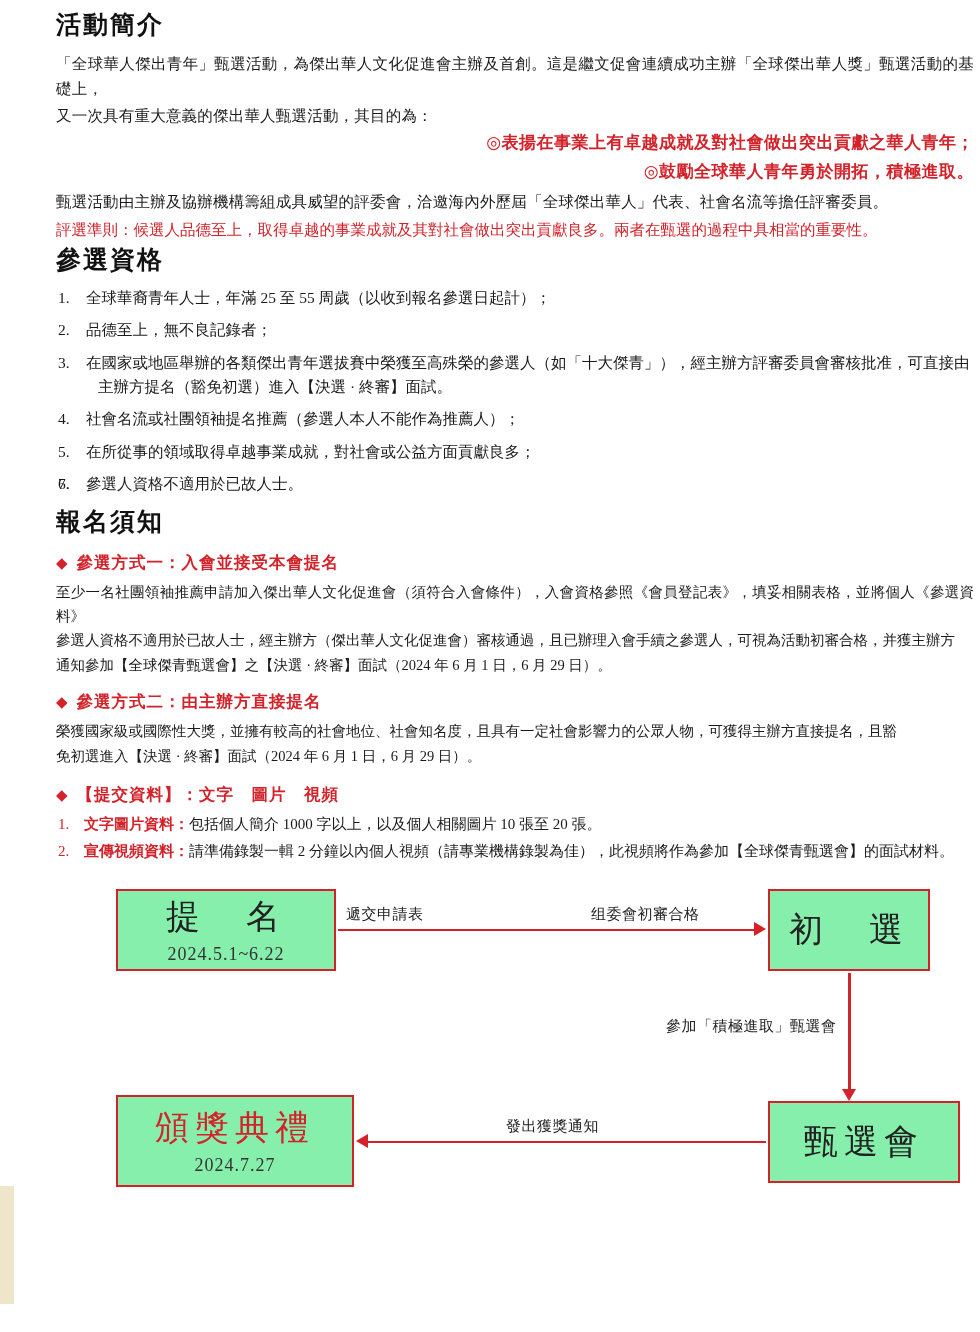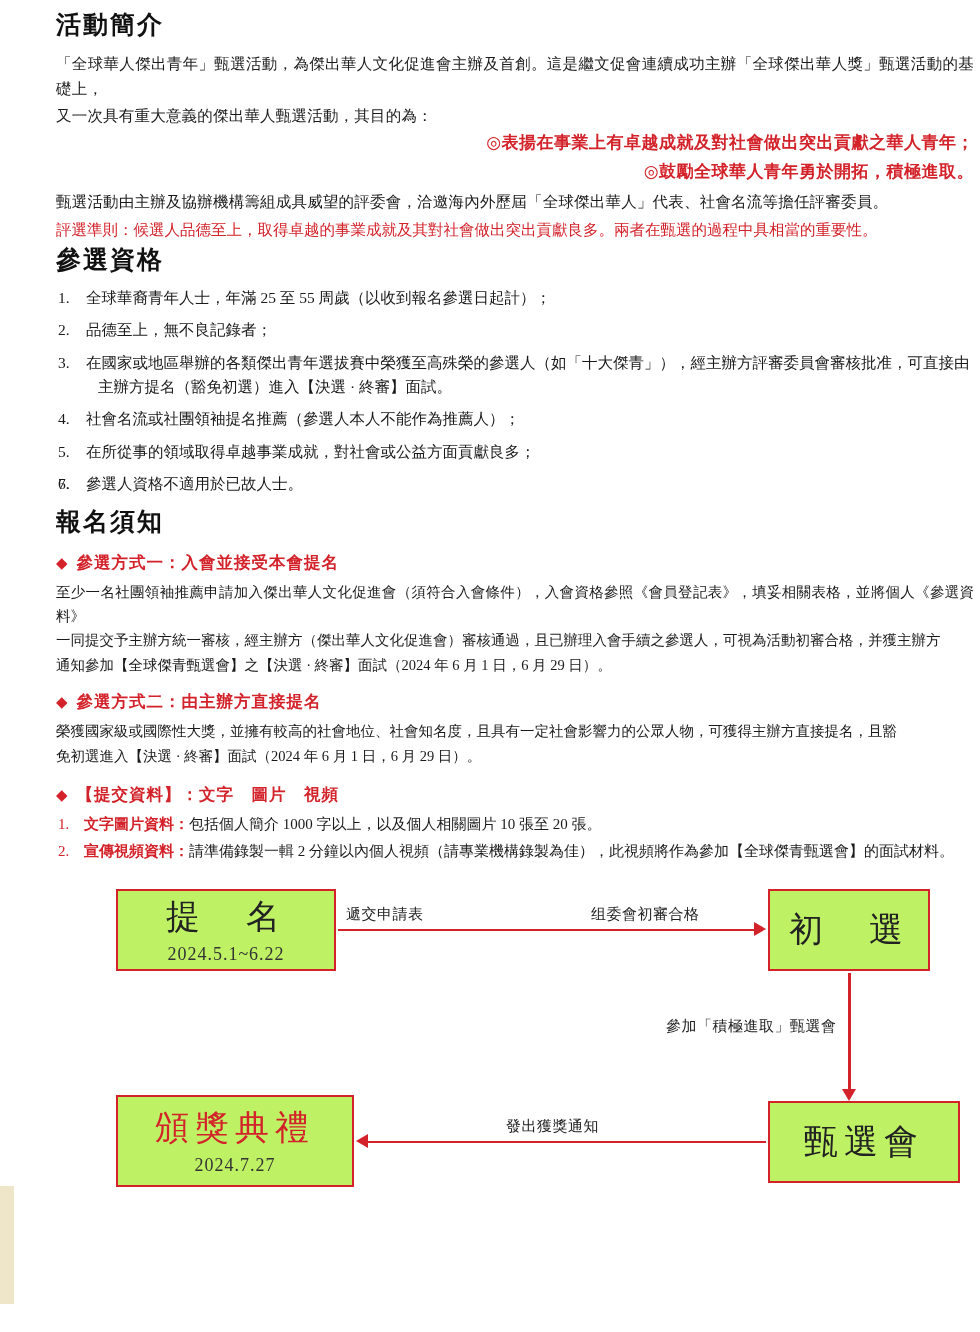--- a/index.html
+++ b/index.html
@@ -136,21 +136,21 @@
     width: 918px;
   }
   .node {
     position: absolute;
     border: 2.5px solid #d3222a;
     box-sizing: border-box;
     display: flex;
     flex-direction: column;
     align-items: center;
     justify-content: center;
-    background: #bef264;
+    background: #86efac;
   }
   .node .big {
     font-size: 34px;
     letter-spacing: 6px;
     color: #222;
     font-family: "Liberation Serif", serif;
   }
   .node .big.red { color: #d3222a; }
   .node .date {
     font-size: 18px;
@@ -255,21 +255,21 @@
         <span>參選人資格不適用於已故人士。</span>
       </li>
     </ol>
 
     <h2 class="section-title sec-gap">報名須知</h2>
 
     <div class="way-head">
       <span class="dia">◆</span><span>參選方式一：入會並接受本會提名</span>
     </div>
     <p class="small-note">至少一名社團領袖推薦申請加入傑出華人文化促進會（須符合入會條件），入會資格參照《會員登記表》，填妥相關表格，並將個人《參選資料》</p>
-    <p class="small-note">一同提交予主辦方統一審核，經主辦方（傑出華人文化促進會）審核通過，且已辦理入會手續之參選人，可視為活動初審合格，并獲主辦方</p>
+    <p class="small-note">參選人資格不適用於已故人士，經主辦方（傑出華人文化促進會）審核通過，且已辦理入會手續之參選人，可視為活動初審合格，并獲主辦方</p>
     <p class="small-note">通知參加【全球傑青甄選會】之【決選 · 終審】面試（2024 年 6 月 1 日，6 月 29 日）。</p>
 
     <div class="way-head">
       <span class="dia">◆</span><span>參選方式二：由主辦方直接提名</span>
     </div>
     <p class="small-note">榮獲國家級或國際性大獎，並擁有較高的社會地位、社會知名度，且具有一定社會影響力的公眾人物，可獲得主辦方直接提名，且豁</p>
     <p class="small-note">免初選進入【決選 · 終審】面試（2024 年 6 月 1 日，6 月 29 日）。</p>
 
     <div class="way-head" style="margin-top:16px;">
       <span class="dia">◆</span><span>【提交資料】：文字　圖片　視頻</span>

